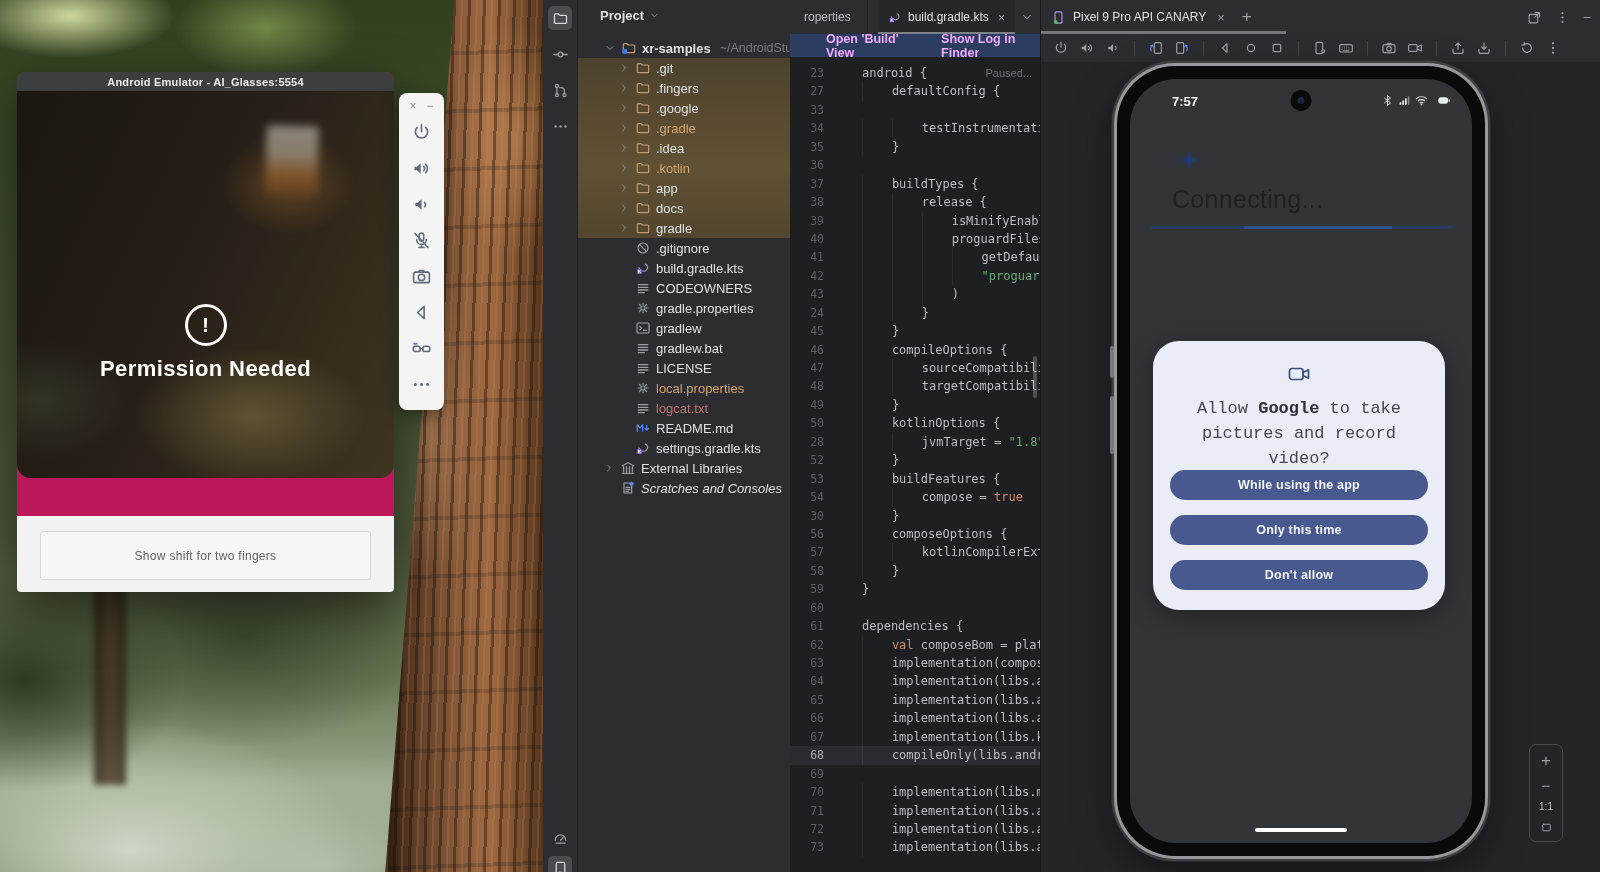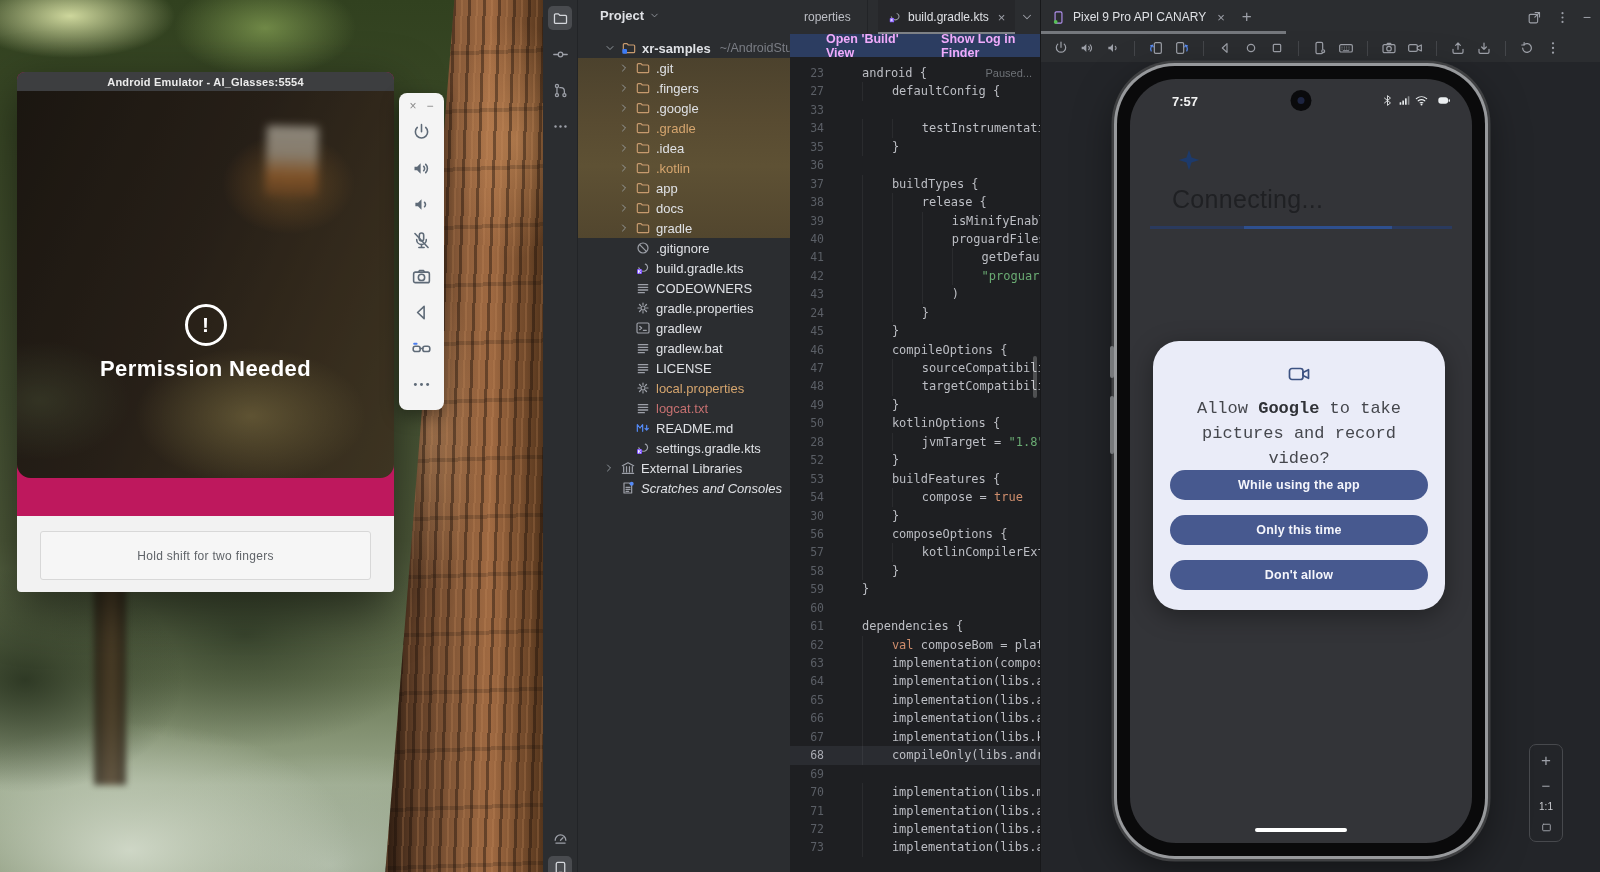--- a/index.html
+++ b/index.html
@@ -172,21 +172,21 @@
 
   <div class="emu">
     <div class="emu-title">Android Emulator - AI_Glasses:5554</div>
     <div class="emu-screen">
       <div class="emu-pic"></div>
       <div class="emu-dim"></div>
       <div class="pm-icon">!</div>
       <div class="pm-h">Permission Needed</div>
     </div>
     <div class="emu-bottom">
-      <div class="emu-hintbox">Hold shift for two fingers</div>
+      <div class="emu-hintbox">Show shift for two fingers</div>
     </div>
   </div>
 
   <div class="etb">
     <div class="etb-win">
       <span>×</span>
       <span>−</span>
     </div>
     <div class="etb-icons" id="emu-toolbar-icons">
         <div class="etb-ic">

